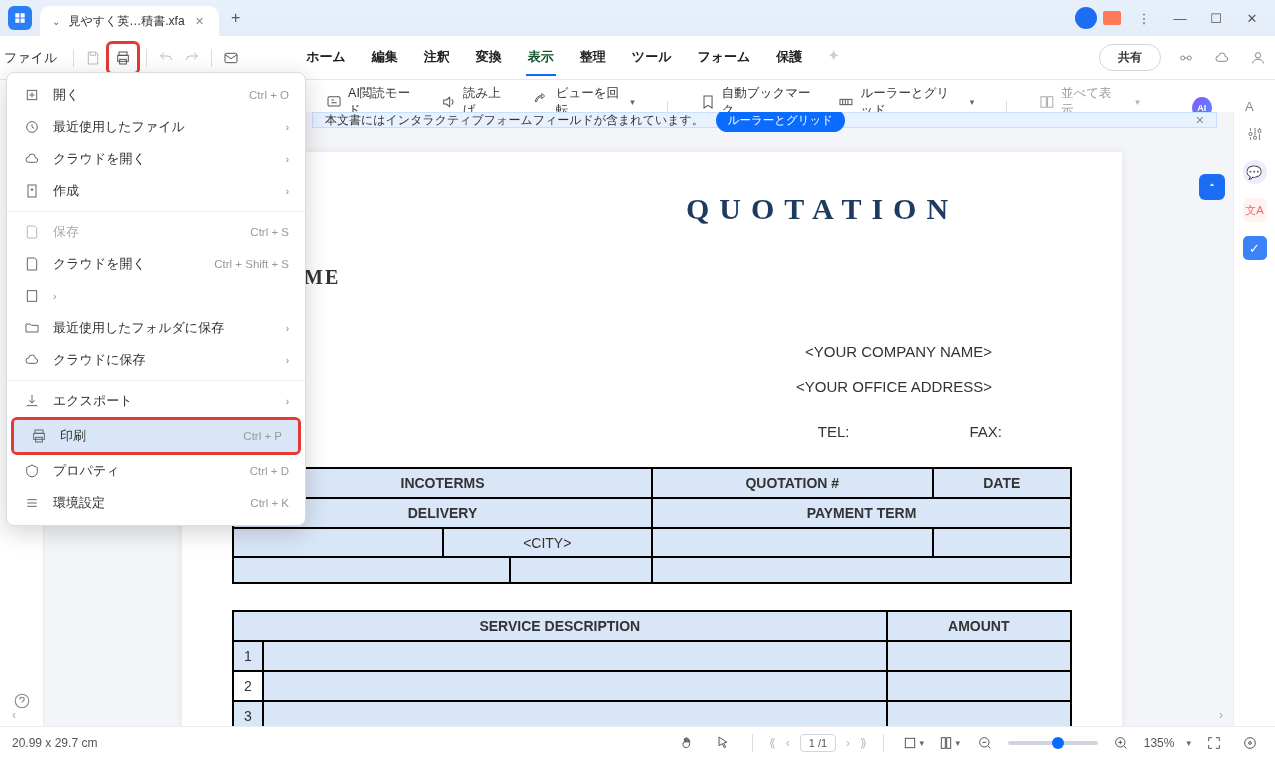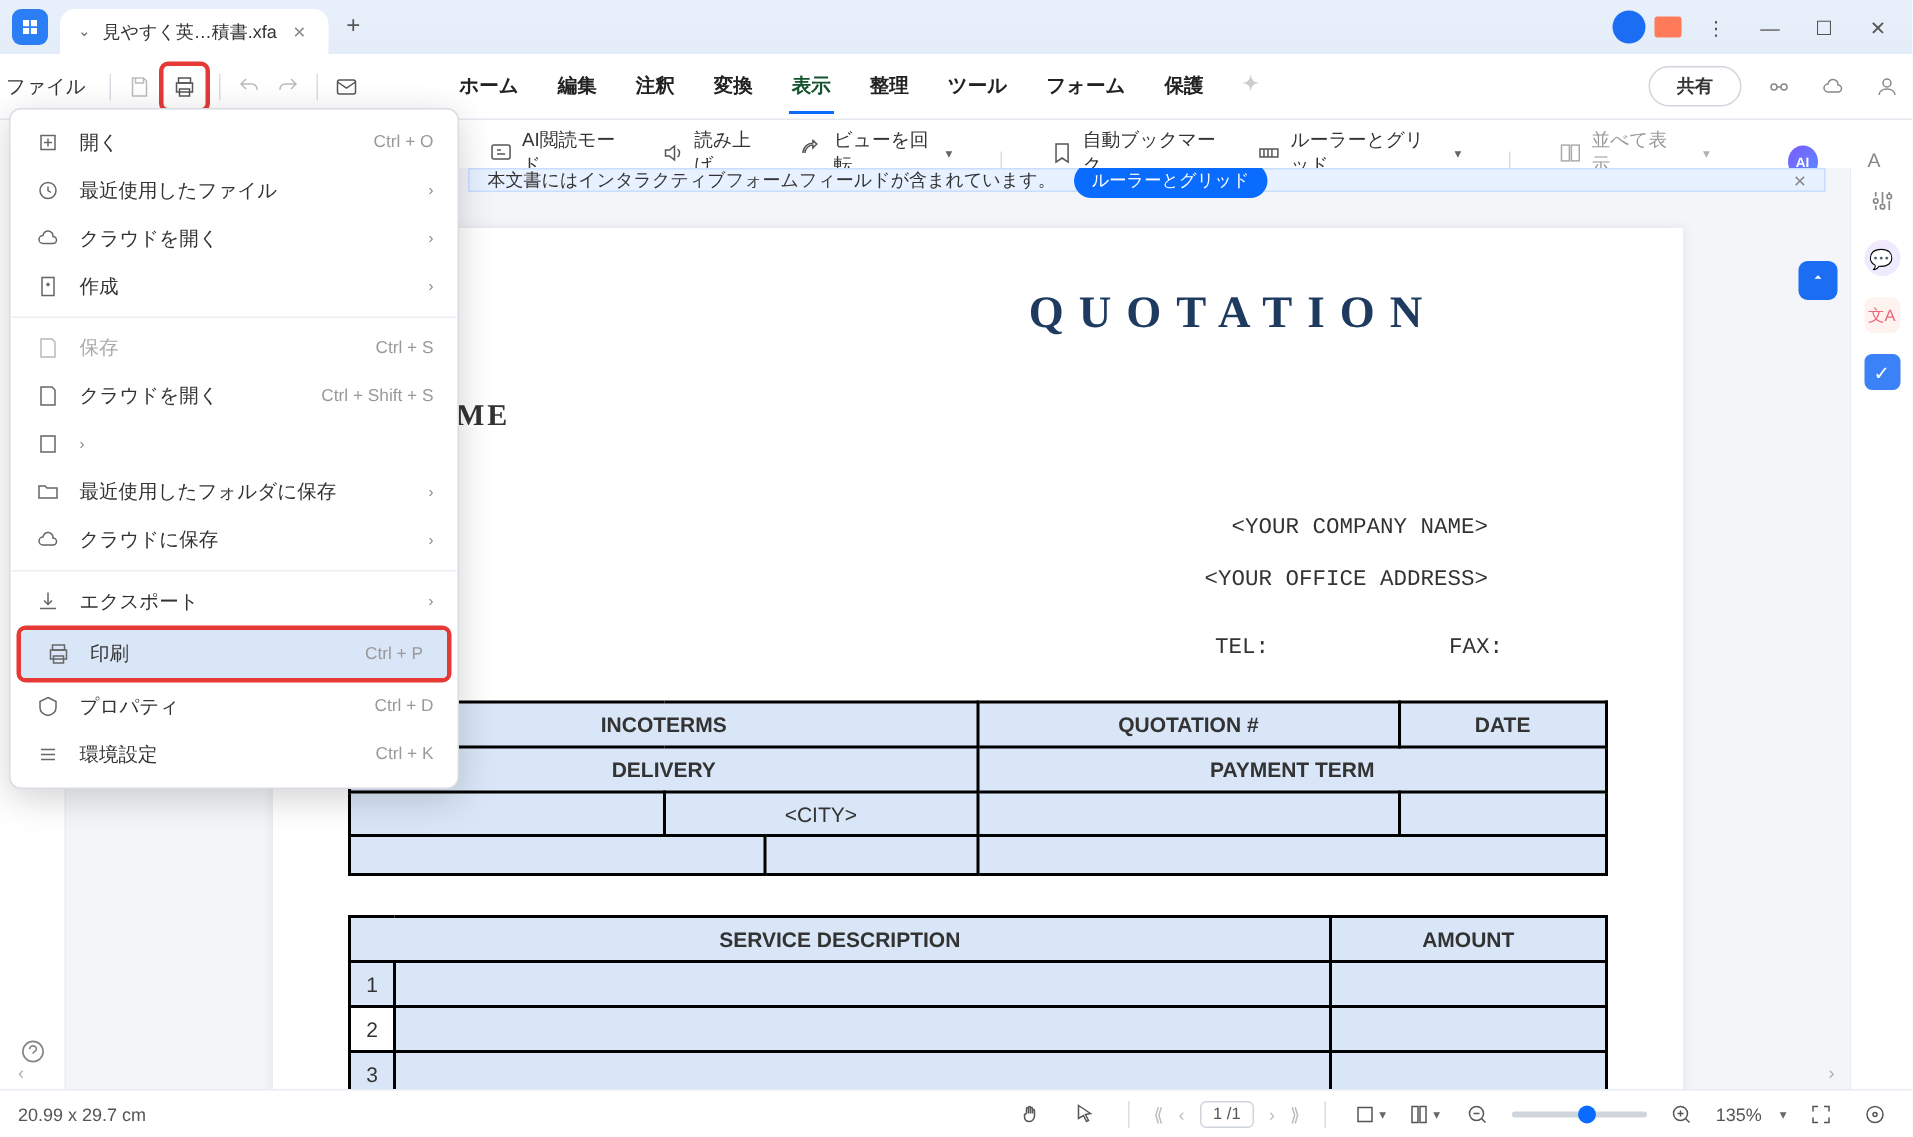--- a/index.html
+++ b/index.html
@@ -42,21 +42,21 @@
 .sidebar svg{width:18px;height:18px;stroke:#888;fill:none;stroke-width:1.5}
 .docarea{flex:1;background:#f3f5f8;position:relative;overflow:hidden}
 .banner{position:absolute;top:0;left:268px;right:16px;height:16px;background:#e8f1ff;border:1px solid #c9ddff;display:flex;align-items:center;padding:0 12px;font-size:12px;color:#333;gap:12px;z-index:2}
 .banner .btn{background:#0a6cff;color:#fff;border-radius:14px;padding:4px 12px;font-size:11.5px}
 .banner .x{margin-left:auto;color:#888;font-size:14px}
 .page{position:absolute;top:40px;left:138px;width:940px;height:700px;background:#fff;box-shadow:0 0 8px rgba(0,0,0,.08);padding:40px 50px}
 .doc-title{font-family:Georgia,serif;font-size:30px;font-weight:700;color:#1e3a5f;letter-spacing:10px;text-align:center;margin-left:340px;margin-bottom:40px}
 .company{font-family:Georgia,serif;font-size:20px;font-weight:600;letter-spacing:2px;margin-bottom:36px}
 .row{display:flex;justify-content:space-between;margin-bottom:18px}
 .lbl{font-family:Georgia,serif;font-size:15px;letter-spacing:4px}
-.val{font-family:Liberation Mono, monospace;font-size:15px}
+.val{font-family:Liberation Sans, sans-serif;font-size:15px}
 .telrow{display:flex;gap:120px}
 table{border-collapse:collapse;width:100%;margin-top:6px}
 th,td{border:2px solid #000;padding:6px 8px;font-size:14px;text-align:center;background:#d9e6f7}
 td.blank{height:26px}
 .svc th,.svc td{background:#d9e6f7}
 .svc .num{width:30px;background:#fff}
 .svc tr:nth-child(even) .num{background:#d9e6f7}
 .rightpanel{width:42px;background:#fff;border-left:1px solid #e8ecf2;display:flex;flex-direction:column;align-items:center;padding-top:10px;gap:14px}
 .rp-icon{width:24px;height:24px;border-radius:6px;display:flex;align-items:center;justify-content:center}
 .statusbar{position:absolute;bottom:0;left:0;right:0;height:32px;background:#fff;border-top:1px solid #e8ecf2;display:flex;align-items:center;padding:0 12px;font-size:12px;color:#555}

